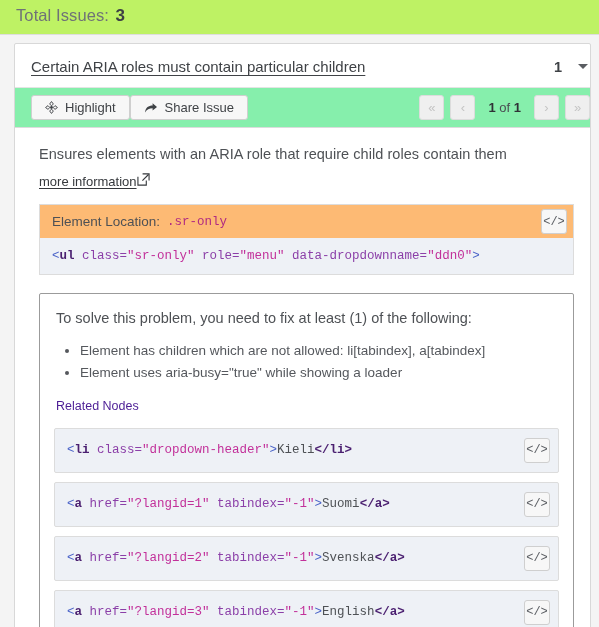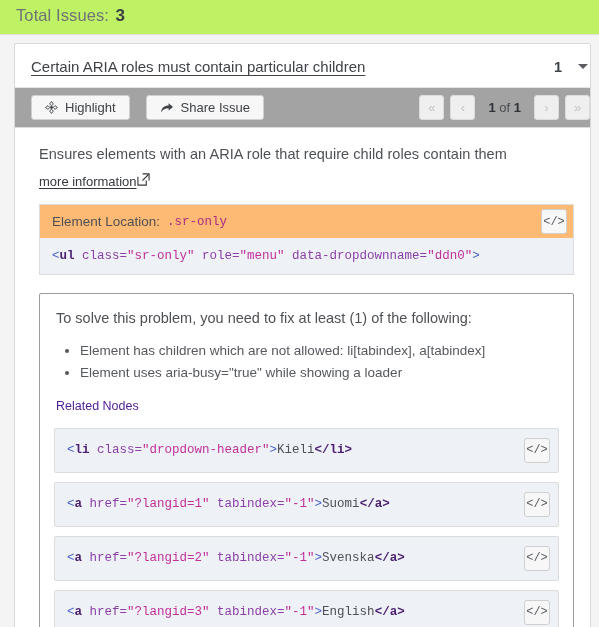--- a/index.html
+++ b/index.html
@@ -79,43 +79,42 @@
     border-right: 5px solid transparent;
     border-top: 5px solid #5a5d62;
     margin-left: 16px;
     cursor: pointer;
   }
 
   
   .toolbar {
     display: flex;
     align-items: center;
-    background: #a3a3a3;
+    background: #86efac;
     border-bottom: 1px solid #dcdcdc;
     padding: 7px 0 7px 16px;
     box-sizing: border-box;
     height: 40px;
-    gap: 6px;
   }
   .btn {
     display: inline-flex;
     align-items: center;
     gap: 7px;
     background: #f7f7f7;
     border: 1px solid #cfcfcf;
     border-radius: 3px;
     padding: 4px 13px;
     font-size: 13px;
     color: #3f4246;
     cursor: pointer;
     height: 25px;
     box-sizing: border-box;
     white-space: nowrap;
   }
-  .btn + .btn { margin-left: 10px; }
+  .btn + .btn { margin-left: 0; }
   .btn svg { display: block; }
 
   .pager {
     margin-left: auto;
     display: flex;
     align-items: center;
     gap: 6px;
     padding-right: 0px;
     white-space: nowrap;
   }

